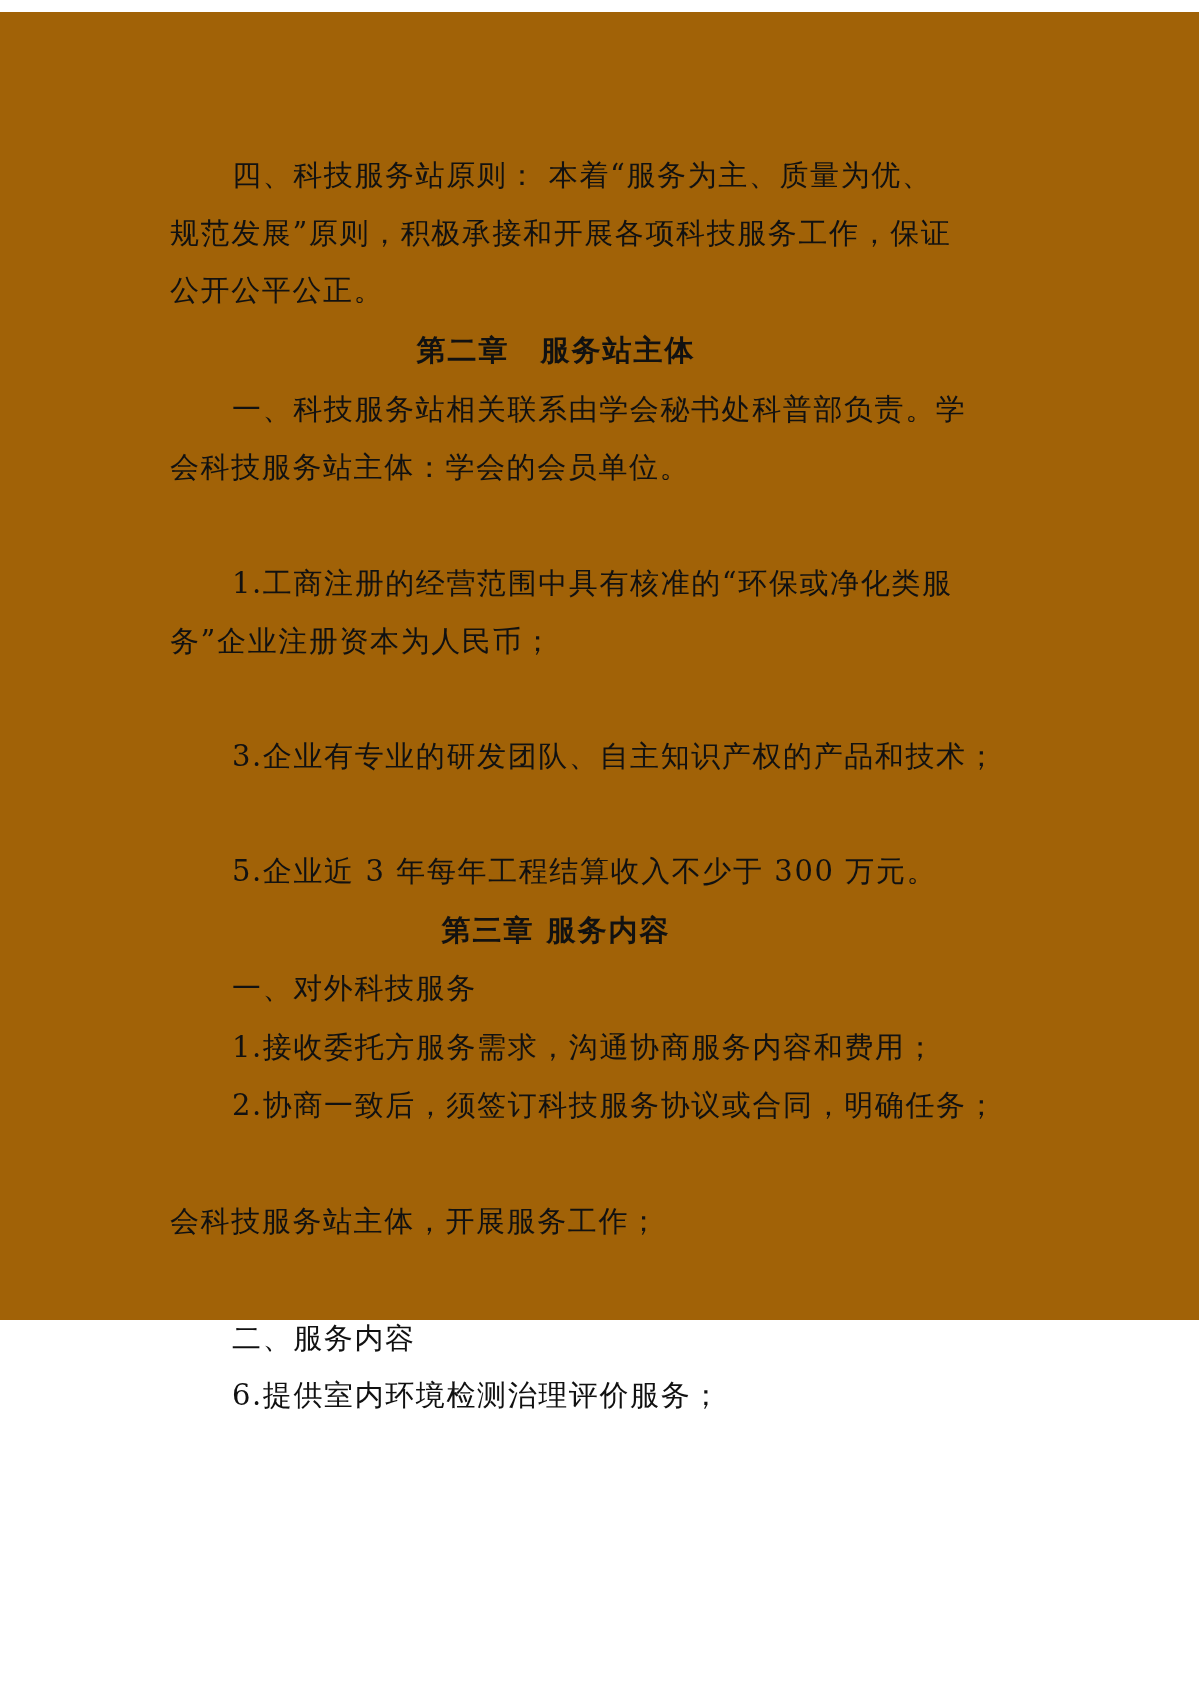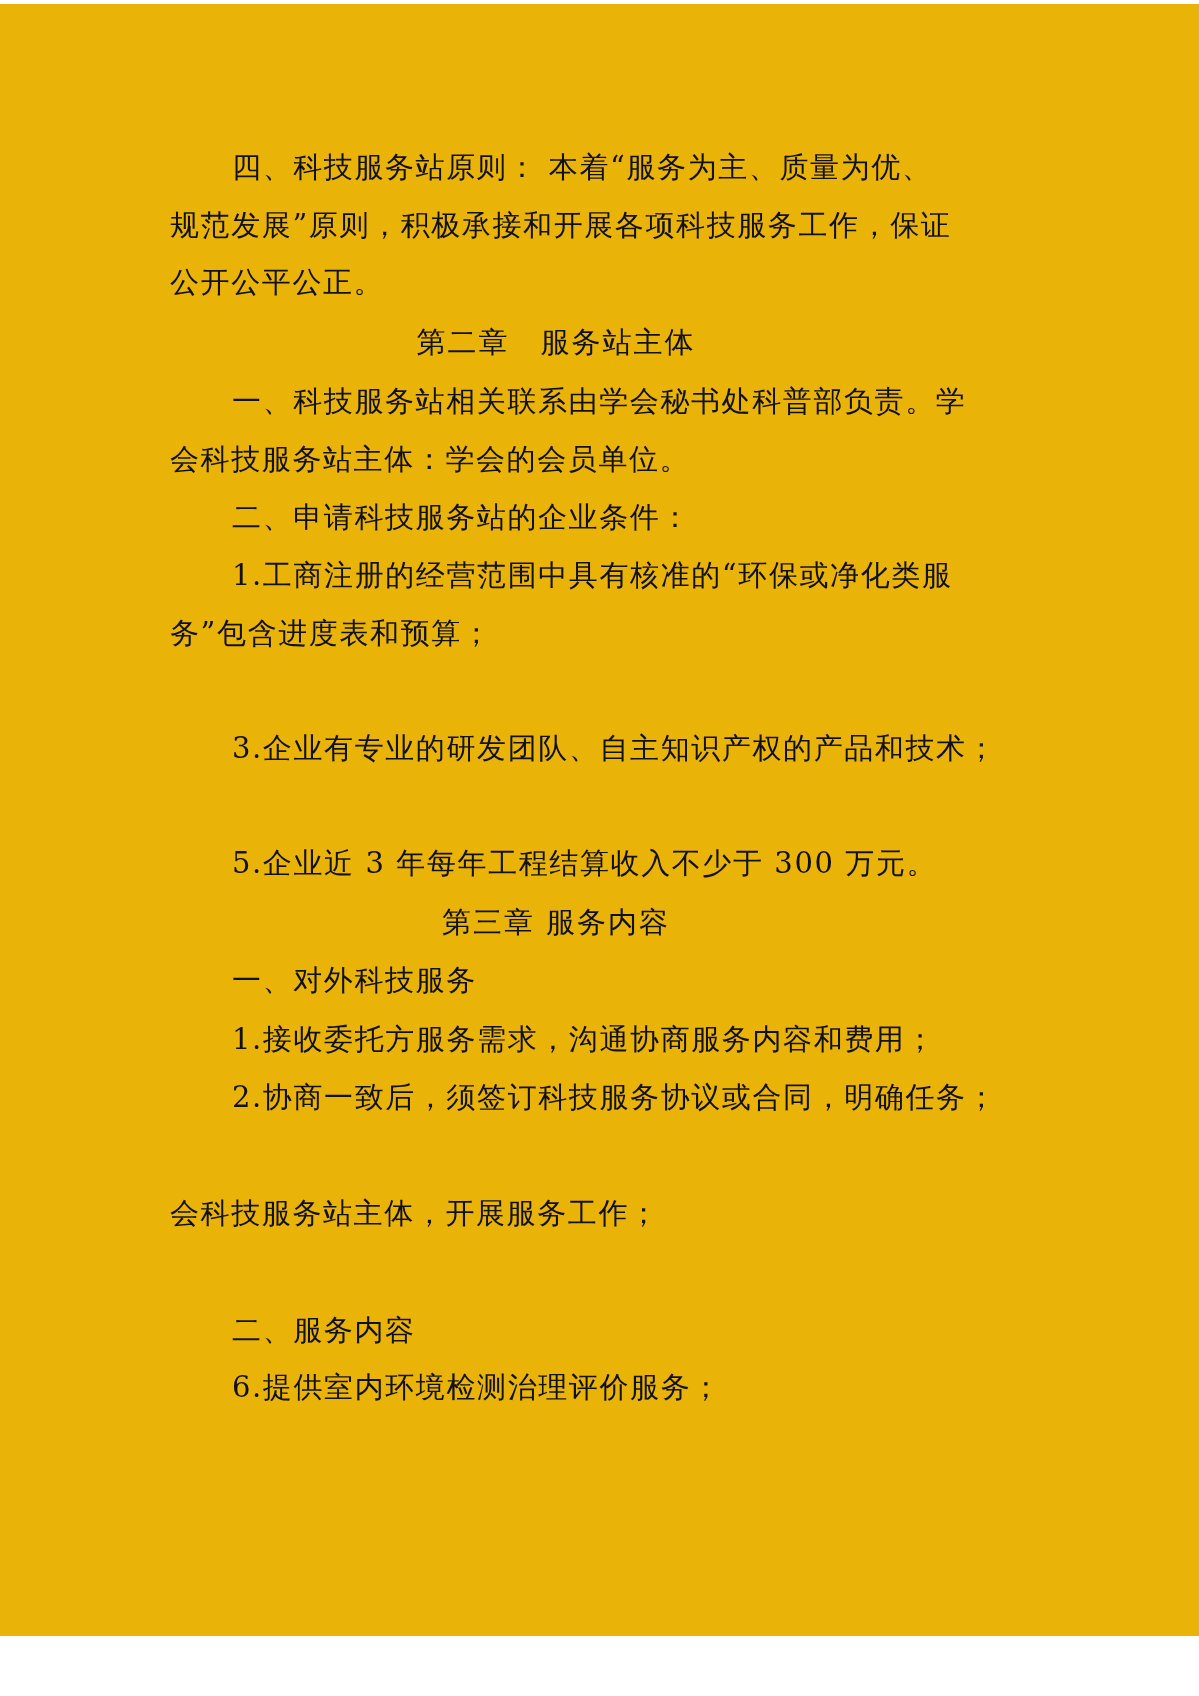--- a/index.html
+++ b/index.html
@@ -1,55 +1,54 @@
 <!DOCTYPE html>
 <html><head>
 <meta charset="utf-8">
 <style>
   html, body { margin: 0; padding: 0; background: #ffffff; }
   body { width: 1199px; height: 1696px; position: relative; overflow: hidden; }
   .page {
-    position: absolute; left: 0; top: 4px; width: 1199px; height: 1632px;
-    background: #eab308;
+    position: absolute; left: 0; top: 12px; width: 1199px; height: 1308px;
+    background: #a16207;
   }
   .line {
     position: absolute;
     left: 170px;
     width: 772px;
     font-family: "DejaVu Serif", "Liberation Serif", serif;
     font-size: 29px;
     line-height: 40px;
     height: 40px;
     color: #111111;
     white-space: nowrap;
     letter-spacing: 1.6px;
   }
   .indent { padding-left: 62px; width: 710px; }
   .heading {
     left: 170px; width: 772px; text-align: center;
     font-family: "DejaVu Sans", "Liberation Sans", sans-serif;
-    font-weight: normal;
+    font-weight: bold;
     letter-spacing: 2px;
   }
 </style>
 </head>
 <body>
 
 <div class="page">
   <div class="line indent" style="top:143px">四、科技服务站原则： 本着“服务为主、质量为优、</div>
   <div class="line" style="top:201px">规范发展”原则，积极承接和开展各项科技服务工作，保证</div>
   <div class="line" style="top:258px">公开公平公正。</div>
 
   <div class="line heading" style="top:318px">第二章　服务站主体</div>
 
   <div class="line indent" style="top:377px">一、科技服务站相关联系由学会秘书处科普部负责。学</div>
   <div class="line" style="top:435px">会科技服务站主体：学会的会员单位。</div>
-  <div class="line indent" style="top:493px">二、申请科技服务站的企业条件：</div>
   <div class="line indent" style="top:551px">1.工商注册的经营范围中具有核准的“环保或净化类服</div>
-  <div class="line" style="top:609px">务”包含进度表和预算；</div>
+  <div class="line" style="top:609px">务”企业注册资本为人民币；</div>
   <div class="line indent" style="top:724px">3.企业有专业的研发团队、自主知识产权的产品和技术；</div>
   <div class="line indent" style="top:839px">5.企业近 3 年每年工程结算收入不少于 300 万元。</div>
 
   <div class="line heading" style="top:898px">第三章 服务内容</div>
 
   <div class="line indent" style="top:956px">一、对外科技服务</div>
   <div class="line indent" style="top:1015px">1.接收委托方服务需求，沟通协商服务内容和费用；</div>
   <div class="line indent" style="top:1073px">2.协商一致后，须签订科技服务协议或合同，明确任务；</div>
   <div class="line" style="top:1189px">会科技服务站主体，开展服务工作；</div>
   <div class="line indent" style="top:1306px">二、服务内容</div>

